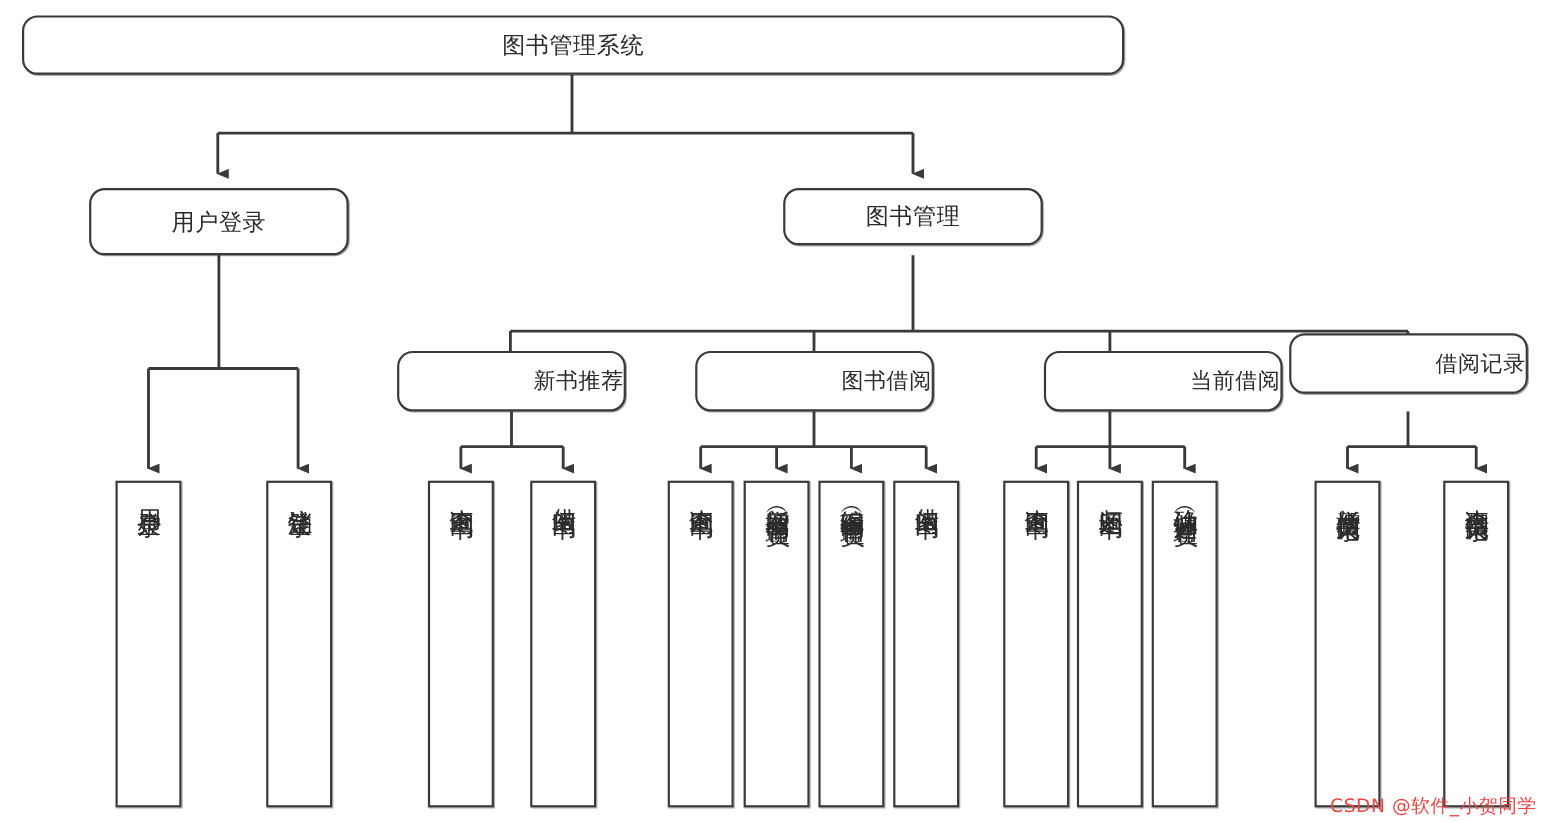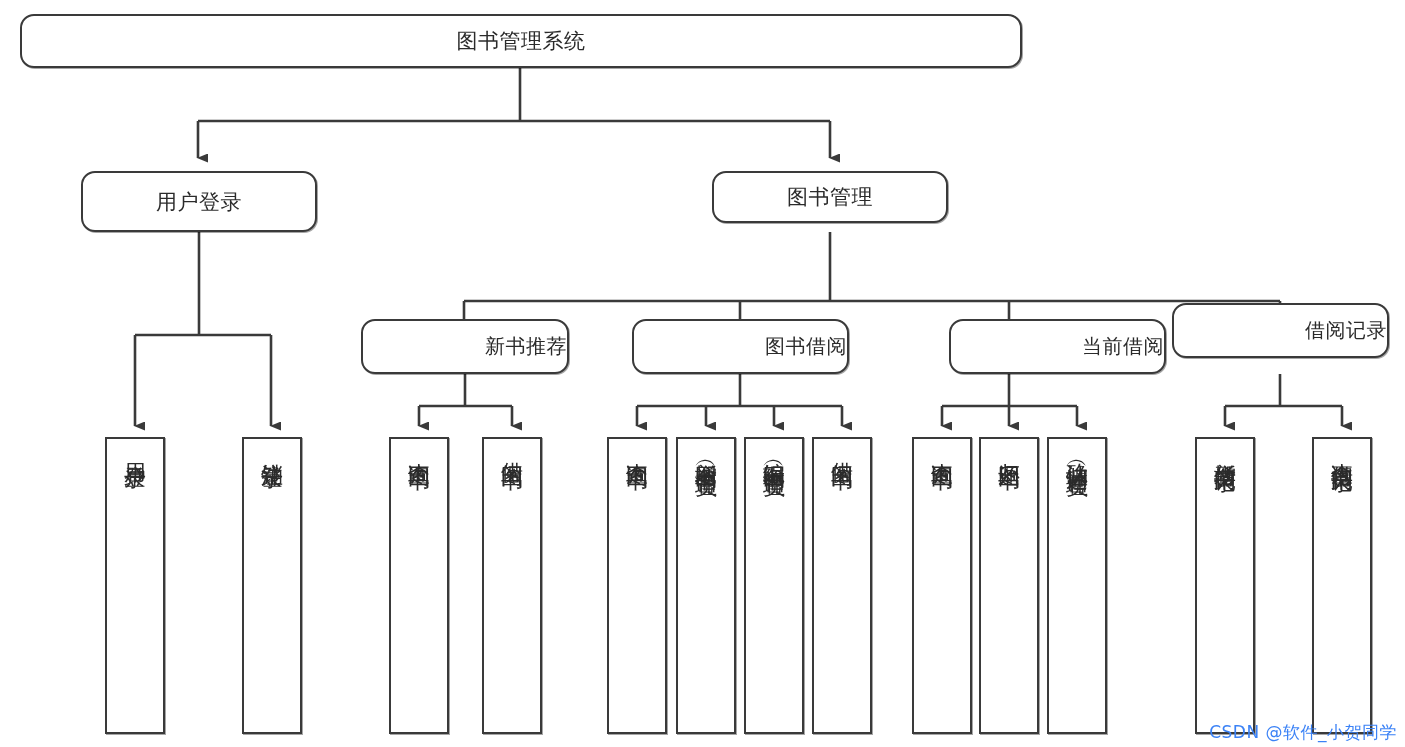--- a/index.html
+++ b/index.html
@@ -58,21 +58,21 @@
     letter-spacing: 2px;
     white-space: nowrap;
     color: #2b2b2b;
     text-align: left;
   }
   .watermark {
     position: absolute;
     right: 8px;
     bottom: 3px;
     font-size: 17px;
-    color: #3b82f6;
+    color: #ef4444;
     letter-spacing: 0.5px;
     white-space: nowrap;
     user-select: none;
   }
 </style>
 </head>
 <body>
 
 <div id="diagram-root">
 

